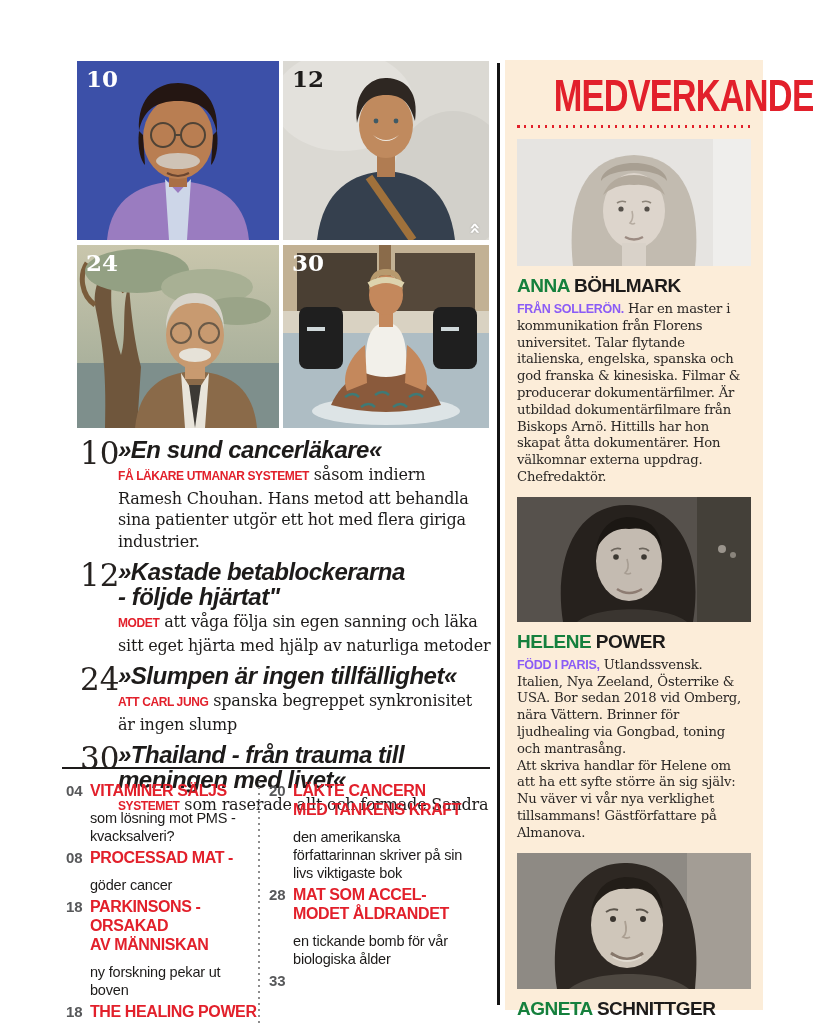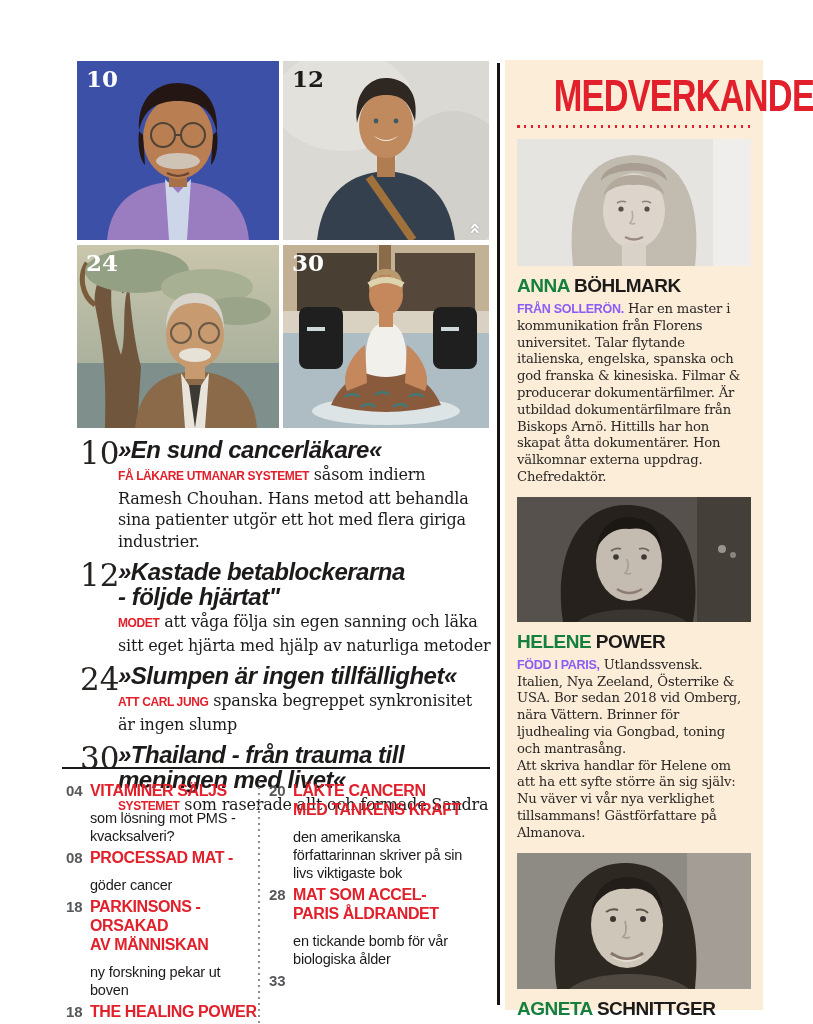--- a/index.html
+++ b/index.html
@@ -274,21 +274,21 @@
         <div>
           <div class="mini-title">LÄKTE CANCERN
 MED TANKENS KRAFT</div>
           <div class="mini-desc">den amerikanska författarinnan skriver på sin livs viktigaste bok</div>
         </div>
       </div>
       <div class="mini-item">
         <div class="mini-num">28</div>
         <div>
           <div class="mini-title">MAT SOM ACCEL-
-PARIS ÅLDRANDET</div>
+MODET ÅLDRANDET</div>
           <div class="mini-desc">en tickande bomb för vår biologiska ålder</div>
         </div>
       </div>
       <div class="mini-item">
         <div class="mini-num">33</div>
       </div>
     </div>
   </div>
 
   <div class="vline"></div>

